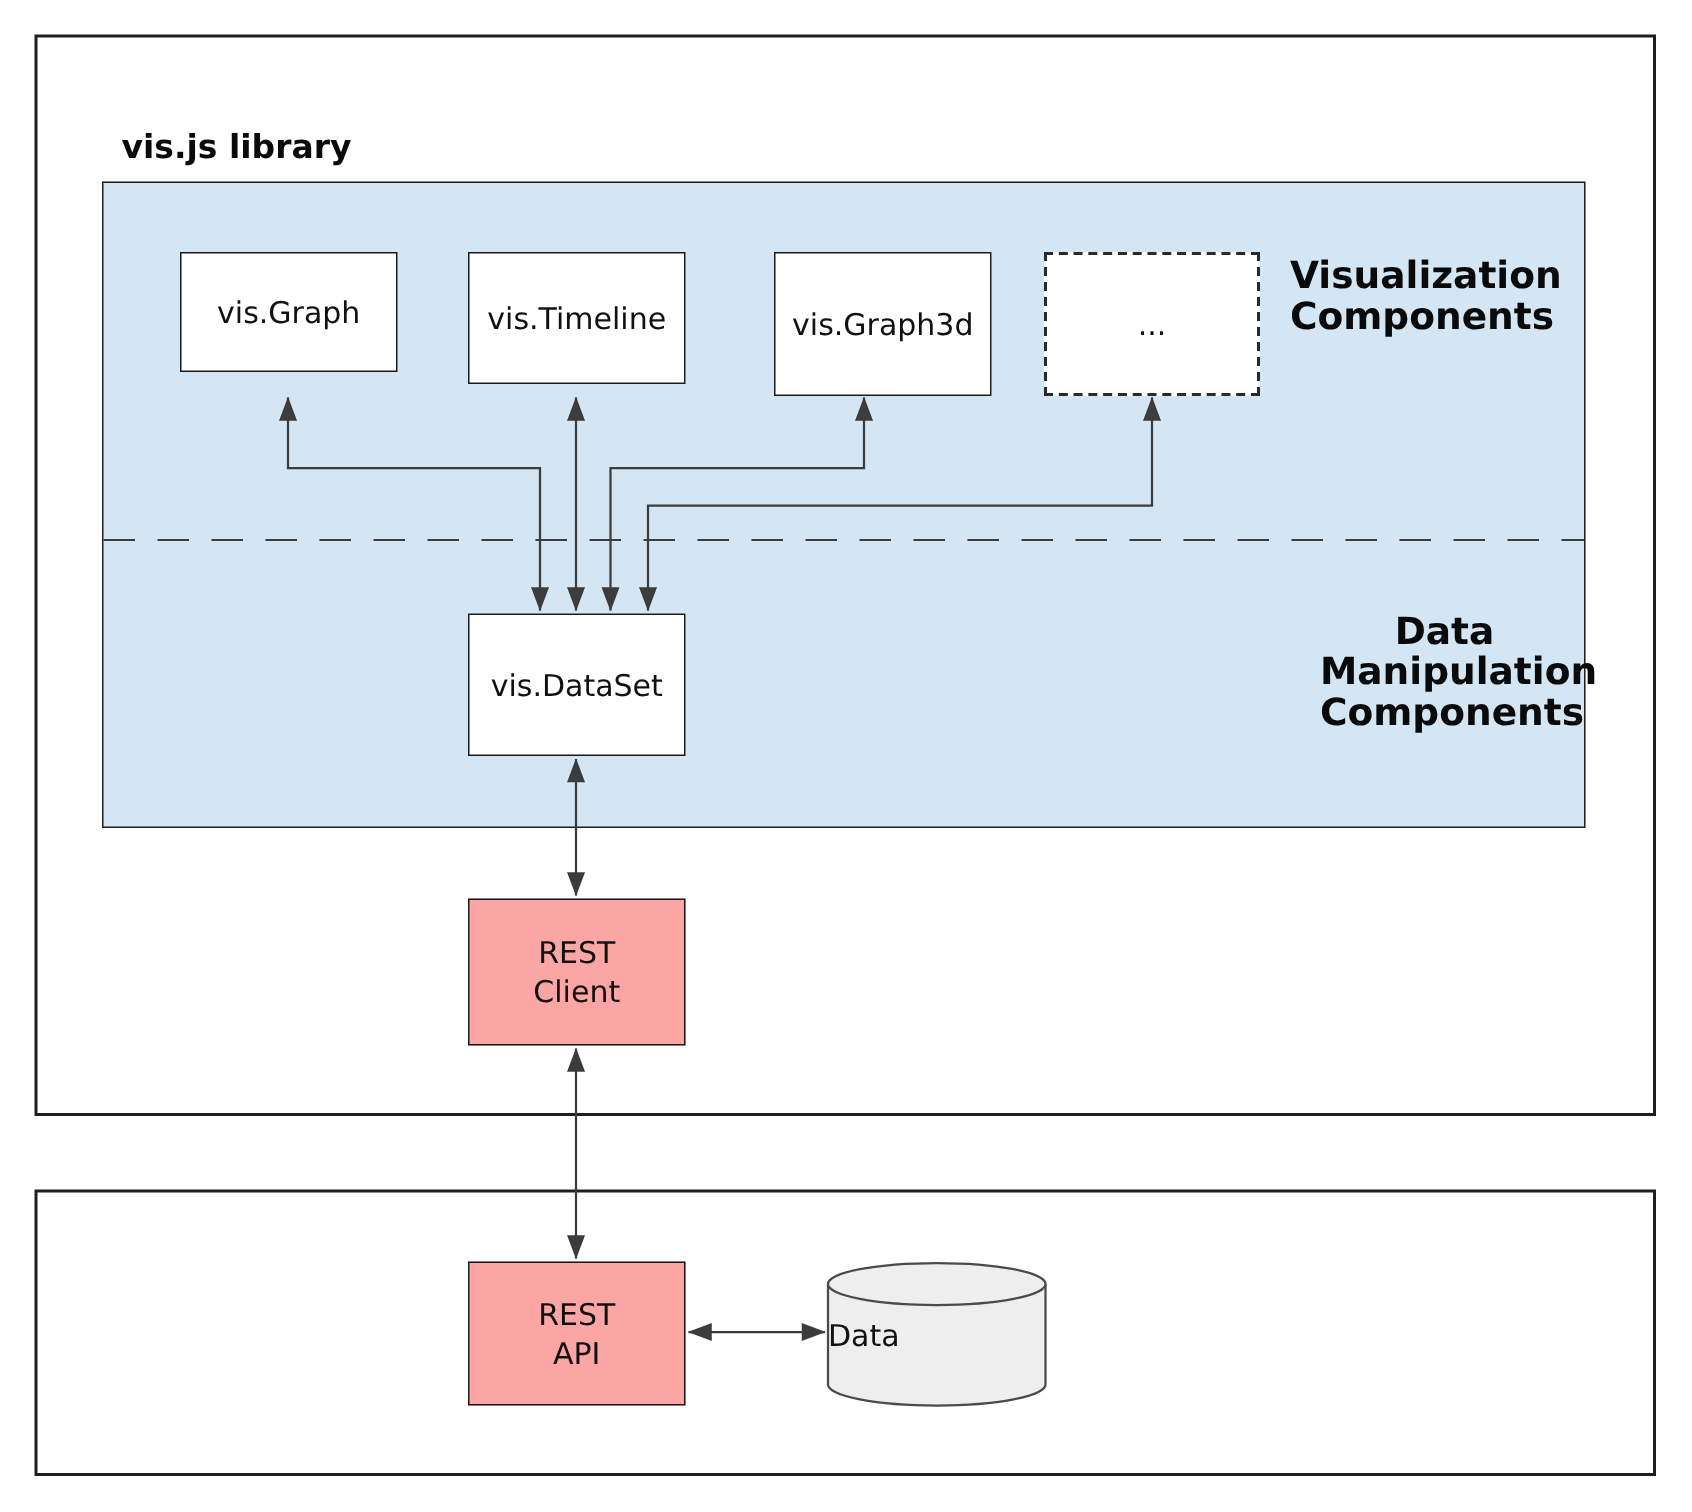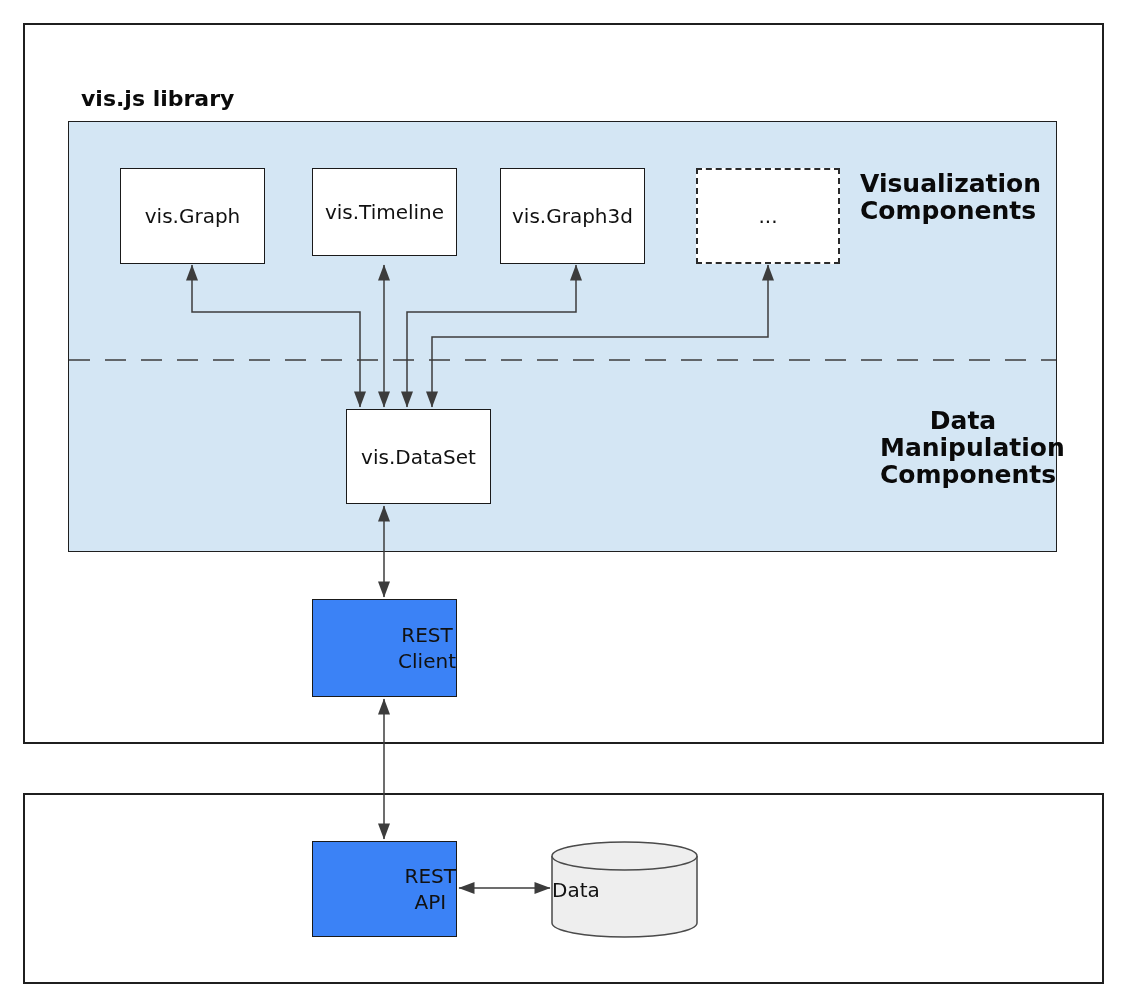--- a/index.html
+++ b/index.html
@@ -65,21 +65,21 @@
     align-items: center;
     justify-content: center;
     text-align: center;
     font-size: 20px;
     color: #111111;
     z-index: 3;
     white-space: pre-line;
     line-height: 26px;
   }
   .node.dashed { border: 2px dashed #2a2a2a; }
-  .node.gray { background: #3b82f6; justify-content: flex-end; }
+  .node.gray { background: #fca5a5; }
 
   .section-label {
     position: absolute;
     width: 166px;
     text-align: center;
     font-size: 25px;
     font-weight: bold;
     line-height: 27px;
     color: #0a0a0a;
     z-index: 4;
@@ -156,37 +156,37 @@
     <path class="edge" d="M 384 699 L 384 839" marker-start="url(#ah)" marker-end="url(#ah)"></path>
 
     <path class="edge" d="M 459 888 L 550 888" marker-start="url(#ah)" marker-end="url(#ah)"></path>
 
     <g>
       <path class="cyl" d="M 552 856 L 552 923 A 72.5 14 0 0 0 697 923 L 697 856"></path>
       <ellipse class="cyl" cx="624.5" cy="856" rx="72.5" ry="14"></ellipse>
     </g>
   </svg>
 
-  <div class="node" style="left:120px; top:168px; width:145px; height:96px;">
+  <div class="node" style="left:120px; top:168px; width:145px; height:80px;">
     <span>vis.Graph</span>
   </div>
   <div class="node" style="left:312px; top:168px; width:145px; height:88px;">
     <span>vis.Timeline</span>
   </div>
-  <div class="node" style="left:500px; top:168px; width:145px; height:96px;">
+  <div class="node" style="left:516px; top:168px; width:145px; height:96px;">
     <span>vis.Graph3d</span>
   </div>
   <div class="node dashed" style="left:696px; top:168px; width:144px; height:96px;">
     <span>...</span>
   </div>
 
   <div class="section-label" style="left:860px; top:170px;">Visualization Components</div>
   <div class="section-label" style="left:880px; top:407px;">Data Manipulation Components</div>
 
-  <div class="node" style="left:312px; top:409px; width:145px; height:95px;margin-left:34px;">
+  <div class="node" style="left:312px; top:409px; width:145px; height:95px;">
     <span>vis.DataSet</span>
   </div>
 
   <div class="node gray" style="left:312px; top:599px; width:145px; height:98px;">
     <span>REST
 Client</span>
   </div>
 
   <div class="node gray" style="left:312px; top:841px; width:145px; height:96px;">
     <span>REST

